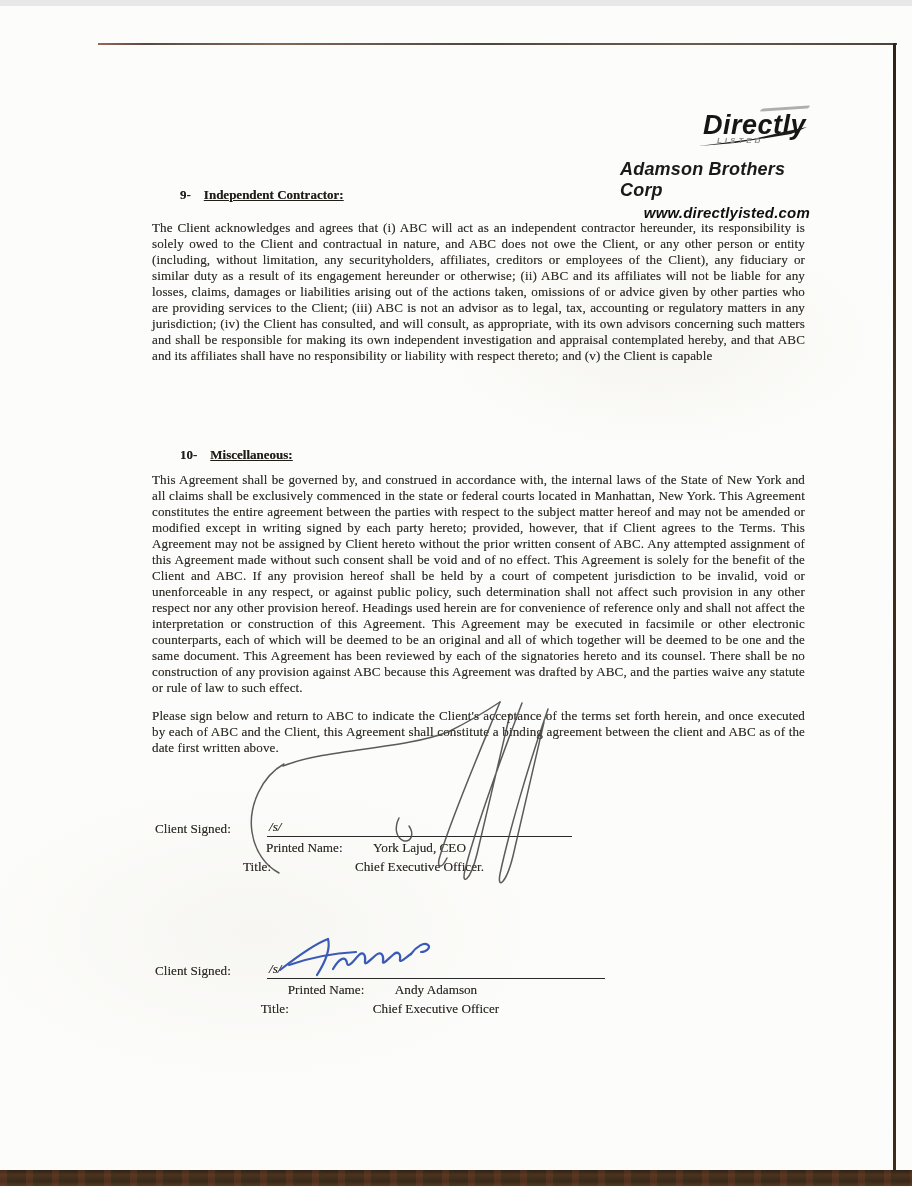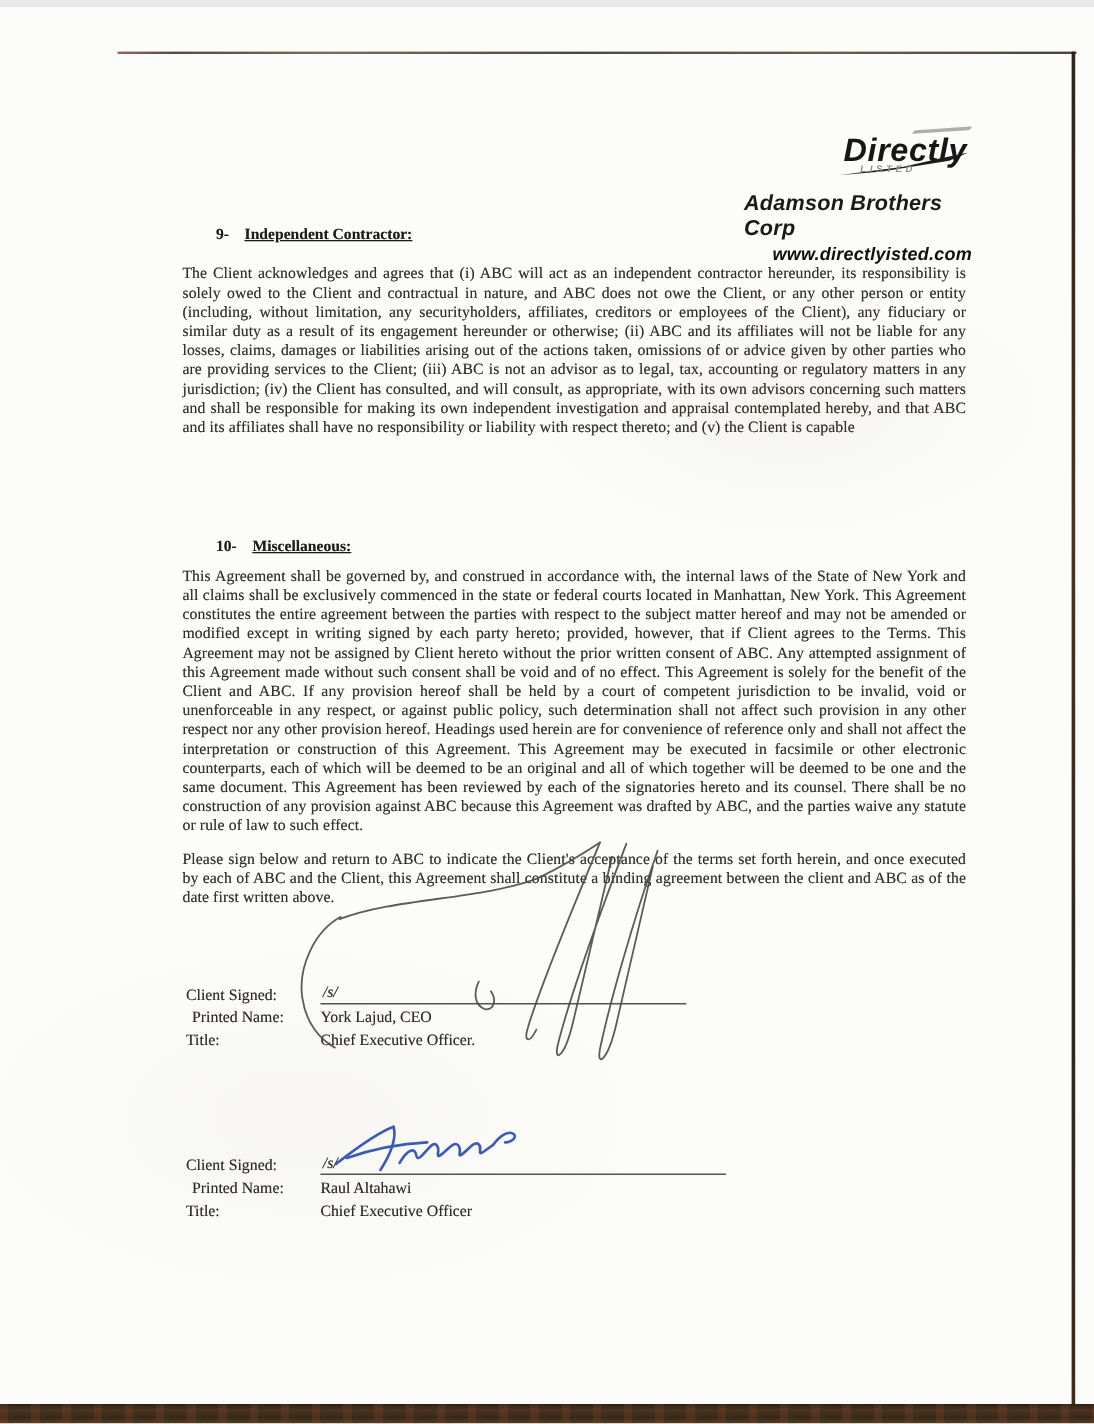--- a/index.html
+++ b/index.html
@@ -58,21 +58,21 @@
   #p9b  { top:392px; }
   #p10  { top:466px; }
   #pClose { top:702px; }
   #h9  { top:181px; }
   #h10 { top:441px; }
   
   .sigblock { position:absolute; left:155px; font-size:13.2px; color:#2e2b26;
     text-shadow:0 0 .5px rgba(46,43,38,.5); }
   #sig1 { top:813px; }
   #sig2 { top:955px; }
-  .sigrow { display:flex; align-items:flex-end; min-height:18px; }
+  .sigrow { display:flex; align-items:flex-end; min-height:18px;justify-content:center; }
   .siglabel { width:110px; flex:0 0 110px; }
   .siglabel.indent { padding-left:5px; }
   .sigvalue { padding-left:2px; }
   .sigline { display:inline-block; border-bottom:1.4px solid #2a2a2a; padding:0 0 1px 2px;
     font-style:italic; }
   #sig1 .sigline { width:305px; }
   #sig2 .sigline { width:338px; }
   .sigrow + .sigrow { margin-top:1px; }
   
   .ink { position:absolute; left:0; top:0; width:912px; height:1187px; pointer-events:none; }
@@ -126,21 +126,21 @@
     </div>
   </div>
 
   <div class="sigblock" id="sig2">
     <div class="sigrow">
       <span class="siglabel">Client Signed:</span>
       <span class="sigvalue"><span class="sigline">/s/</span></span>
     </div>
     <div class="sigrow">
       <span class="siglabel indent">Printed Name:</span>
-      <span class="sigvalue">Raul Altahawi</span>
+      <span class="sigvalue">Andy Adamson</span>
     </div>
     <div class="sigrow">
       <span class="siglabel">Title:</span>
       <span class="sigvalue">Chief Executive Officer</span>
     </div>
   </div>
 
   <svg class="ink" viewBox="0 0 912 1187">
 
     <g fill="none" stroke="#4a4a48" stroke-width="1.5" stroke-linecap="round" opacity="0.9">

